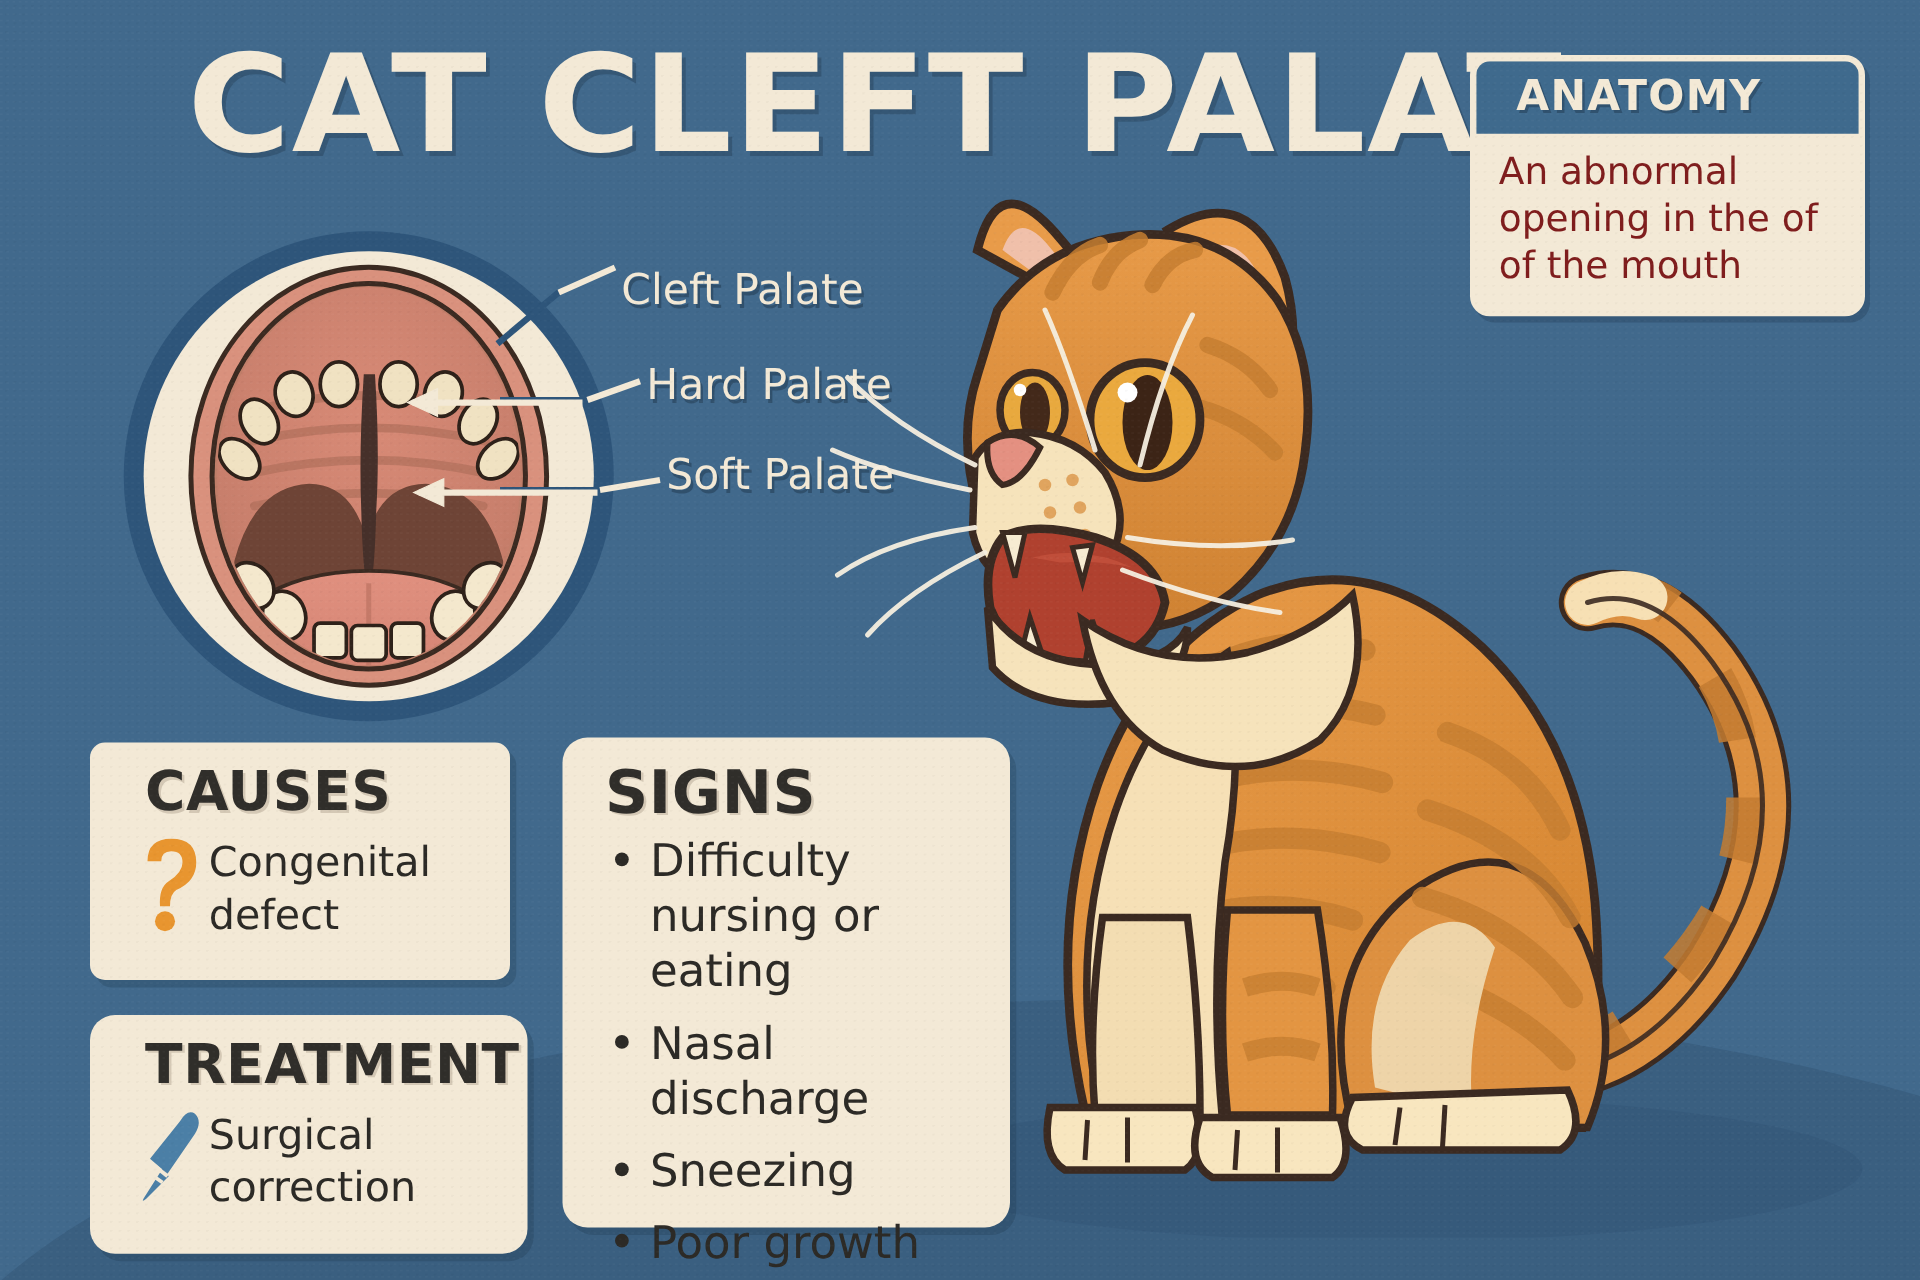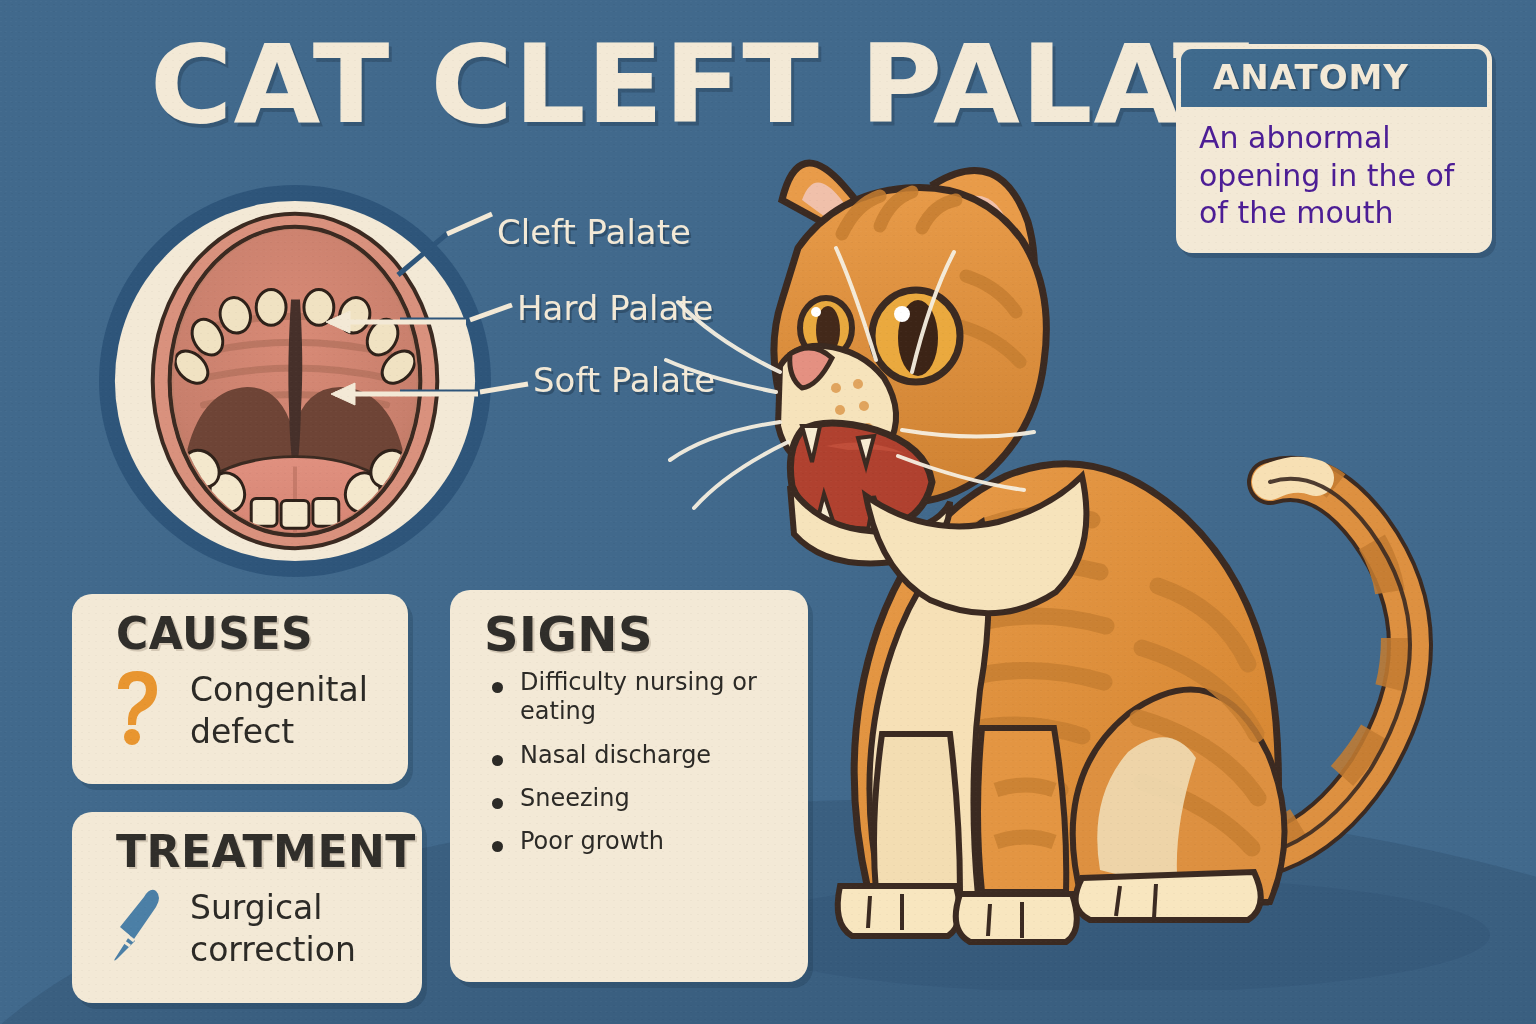--- a/index.html
+++ b/index.html
@@ -54,21 +54,21 @@
     color:#f3e9d6;
     font-family:"DejaVu Sans", sans-serif;
     font-weight:bold;
     font-size:34px;
     letter-spacing:1px;
     padding:8px 32px 10px;
     text-shadow:2px 2px 0 rgba(20,38,56,.35);
   }
   #anatomy .body{
     padding:12px 18px 16px;
-    color:#4c1d95;
+    color:#7f1d1d;
     font-size:30px;line-height:1.25;
     font-family:"DejaVu Sans", sans-serif;
   }
 
   
   #mouthwrap{position:absolute;left:96px;top:182px;width:398px;height:398px;}
   #mouthwrap svg{display:block;width:100%;height:100%;}
 
   
   .callout{
@@ -96,41 +96,41 @@
     box-shadow:5px 6px 0 rgba(24,44,64,.22);
   }
   .panel h3{
     margin:0;
     font-family:"DejaVu Sans", sans-serif;
     font-weight:bold;
     color:#302e2a;
     letter-spacing:.5px;
     text-shadow:2px 2px 0 rgba(120,105,85,.25);
   }
-  #causes   {left:72px;top:594px;width:336px;height:190px;}
+  #causes   {left:72px;top:594px;width:336px;height:190px;border-radius:12px;}
   #treatment{left:72px;top:812px;width:350px;height:191px;}
   #signs    {left:450px;top:590px;width:358px;height:392px;}
 
   #causes h3,#treatment h3{font-size:44px;padding:14px 0 0 44px;}
   #signs h3{font-size:48px;padding:16px 4px 2px 34px;}
 
-  .iconrow{display:flex;align-items:flex-start;gap:24px;padding:6px 18px 0 36px;}
+  .iconrow{display:flex;align-items:flex-start;gap:1px;padding:6px 18px 0 36px;}
   .iconrow .ico{flex:0 0 auto;width:58px;height:82px;position:relative;}
   .iconrow .txt{
     font-family:"DejaVu Sans", sans-serif;
     font-size:33px;line-height:1.28;color:#2c2a26;padding-top:4px;
   }
 
   ul.signlist{
     margin:4px 0 0;padding:0 10px 0 40px;list-style:none;
     font-family:"DejaVu Sans", sans-serif;
   }
   ul.signlist li{
     position:relative;padding-left:30px;margin-bottom:14px;
-    font-size:24px;line-height:1.22;color:#2c2a26;
+    font-size:36px;line-height:1.22;color:#2c2a26;
   }
   ul.signlist li::before{
     content:"";position:absolute;left:2px;top:14px;
     width:11px;height:11px;border-radius:50%;background:#2c2a26;
   }
 </style>
 </head>
 <body>
 
 <div id="poster">

